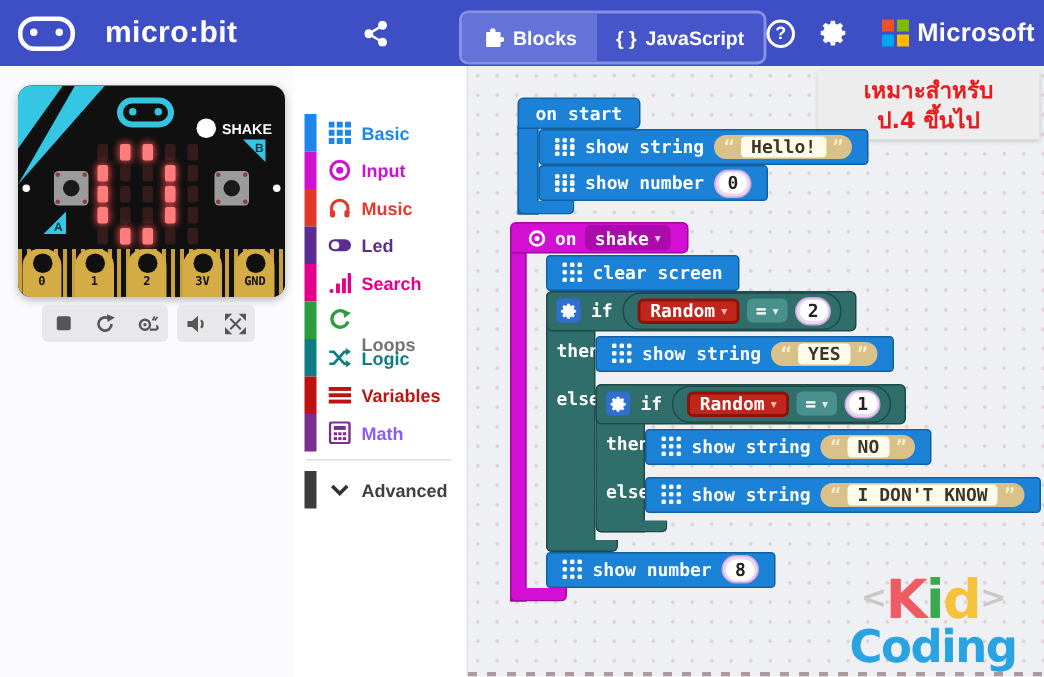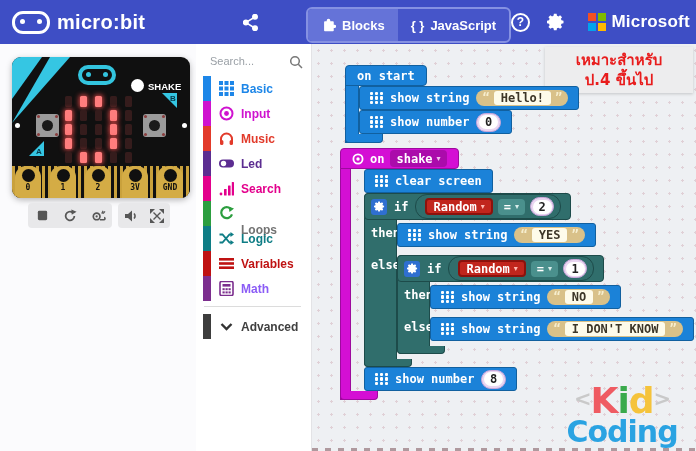--- a/index.html
+++ b/index.html
@@ -3,21 +3,21 @@
 <meta charset="utf-8">
 <style>
   html,body{margin:0;padding:0;}
   body{width:696px;height:451px;overflow:hidden;position:relative;background:#fafafc;
        font-family:"Liberation Sans",sans-serif;}
   #app{position:absolute;inset:0;}
   .mono{font-family:"DejaVu Sans Mono",monospace;font-size:12px;font-weight:bold;color:#fff;white-space:nowrap;}
 
   
   .hdr{position:absolute;top:0;left:0;right:0;height:44px;background:#3e4ec5;color:#fff;}
-  .hitem{position:absolute;top:0;height:44px;display:flex;align-items:center;gap:7px;cursor:pointer;}
+  .hitem{position:absolute;top:0;height:44px;display:flex;align-items:center;gap:20px;cursor:pointer;}
   .brand{left:12px;}
   .brand-oval{width:32px;height:17px;border:3px solid #fff;border-radius:11px;position:relative;}
   .brand-oval i{position:absolute;top:5px;width:5px;height:5px;border-radius:50%;background:#fff;}
   .brand-oval i.e1{left:5px;} .brand-oval i.e2{right:5px;}
   .brand-name{font-size:20px;font-weight:bold;letter-spacing:.3px;}
   .projects{left:147px;font-size:13px;font-weight:bold;}
   .share{left:243px;}
   .toggle{position:absolute;left:306px;top:7px;height:36px;background:#4655c9;border:2px solid #8591e2;
           border-radius:6px;display:flex;overflow:hidden;font-size:13px;font-weight:bold;box-sizing:border-box;}
   .tg{display:flex;align-items:center;gap:6px;padding:0 13px;cursor:pointer;}
@@ -323,27 +323,20 @@
               <polygon points="0,9 0,14 5,14"></polygon>
               <polygon points="14,9 14,14 9,14"></polygon>
             </g>
             <path d="M3.5 3.5l7 7M10.5 3.5l-7 7" stroke="currentColor" stroke-width="1.4"></path>
           </svg>
         </span>
     </div>
   </div>
 
   <div class="toolbox">
-    <div class="search">
-      <input type="text" placeholder="Search..." style="">
-      <svg width="14" height="14" viewBox="0 0 14 14">
-          <circle cx="6" cy="6" r="4.3" fill="none" stroke="#777" stroke-width="1.5"></circle>
-          <path d="M9.3 9.3 13 13" stroke="#777" stroke-width="1.5"></path>
-        </svg>
-    </div>
     <div class="cats">
       <div class="cat">
         <span class="cat-bar" style="background: rgb(29, 134, 232);"></span>
         <svg class="cat-icon" viewBox="0 0 15 15" style="color: rgb(29, 134, 232);">
             <g fill="currentColor">
               <rect x="0" y="0" width="4" height="4"></rect>
               <rect x="5.5" y="0" width="4" height="4"></rect>
               <rect x="11" y="0" width="4" height="4"></rect>
               <rect x="0" y="5.5" width="4" height="4"></rect>
               <rect x="5.5" y="5.5" width="4" height="4"></rect>

